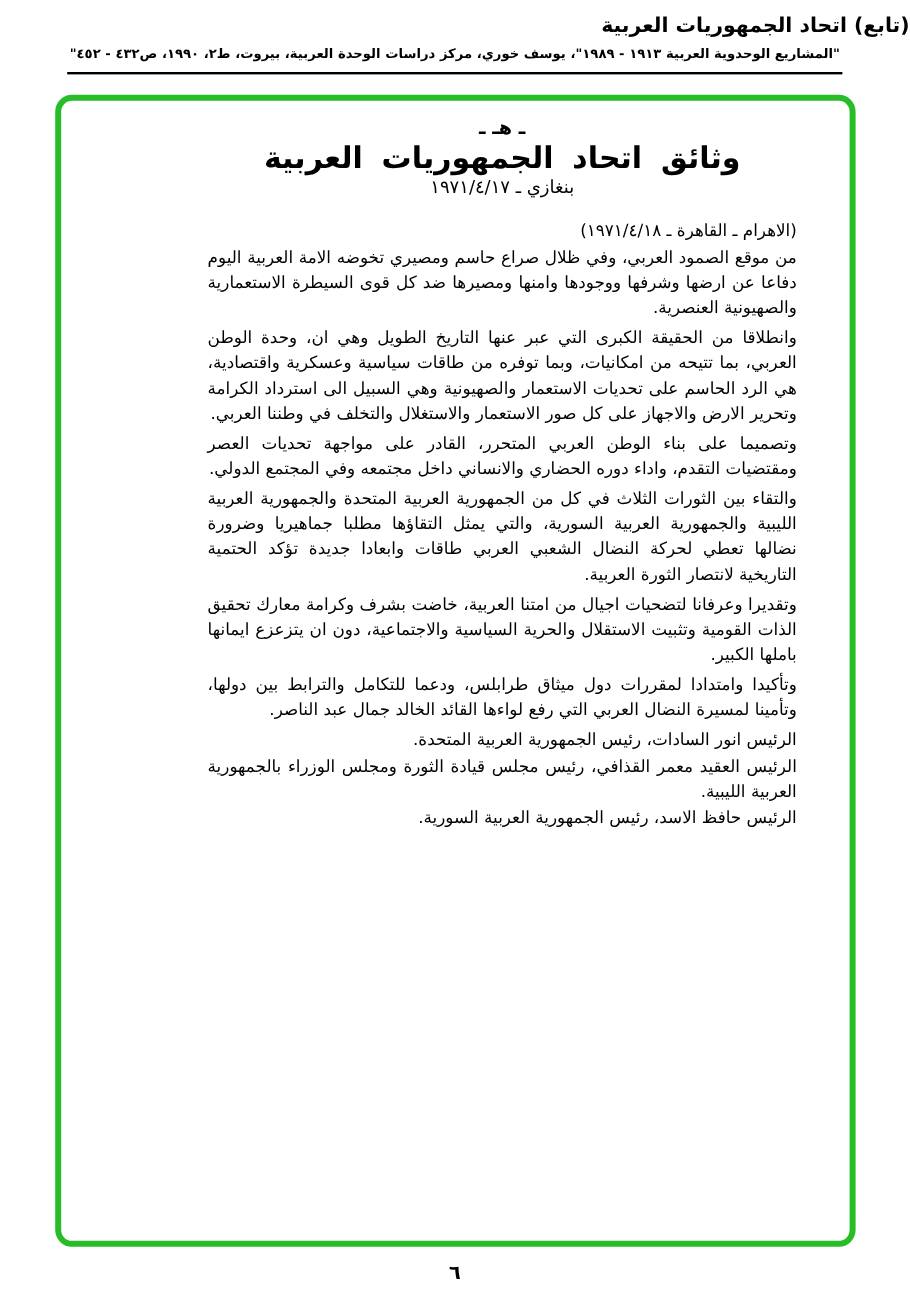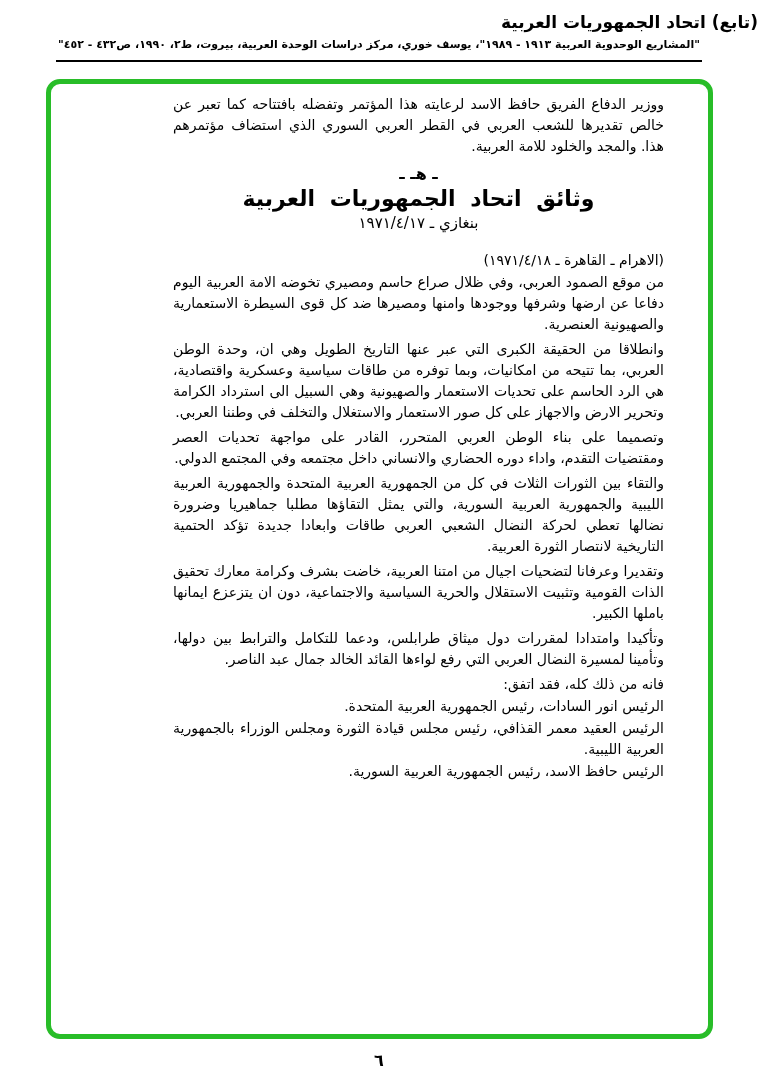--- a/index.html
+++ b/index.html
@@ -62,21 +62,21 @@
   }
   .section-divider {
     text-align: center;
     font-size: 16px;
     font-weight: bold;
     margin: 2px 0 4px 0;
   }
   .doc-title {
     margin: 2px 0 4px 0;
     text-align: center;
-    font-size: 22px;
+    font-size: 25px;
     font-weight: bold;
     word-spacing: 7px;
   }
   .doc-subtitle {
     text-align: center;
     font-size: 15px;
     font-weight: normal;
     margin-bottom: 16px;
   }
   .source-line {
@@ -105,36 +105,34 @@
 
   <header class="page-header">
     <h1 class="header-title">(تابع) اتحاد الجمهوريات العربية</h1>
     <div class="header-citation">"المشاريع الوحدوية العربية ١٩١٣ - ١٩٨٩"، يوسف خوري، مركز دراسات الوحدة العربية، بيروت، ط٢، ١٩٩٠، ص٤٣٢ - ٤٥٢"</div>
     <hr class="header-rule">
   </header>
 
   <div class="green-box">
     <div class="text-column">
 
-      <p class="intro-paragraph">ووزير الدفاع الفريق حافظ الاسد لرعايته هذا المؤتمر وتفضله بافتتاحه كما تعبر عن خالص تقديرها للشعب العربي في القطر العربي السوري الذي استضاف مؤتمرهم هذا. والمجد والخلود للامة العربية.</p>
 
       <div class="section-divider">ـ هـ ـ</div>
 
       <h2 class="doc-title">وثائق اتحاد الجمهوريات العربية</h2>
       <div class="doc-subtitle">بنغازي ـ ١٩٧١/٤/١٧</div>
 
       <p class="source-line">(الاهرام ـ القاهرة ـ ١٩٧١/٤/١٨)</p>
 
       <p>من موقع الصمود العربي، وفي ظلال صراع حاسم ومصيري تخوضه الامة العربية اليوم دفاعا عن ارضها وشرفها ووجودها وامنها ومصيرها ضد كل قوى السيطرة الاستعمارية والصهيونية العنصرية.</p>
       <p>وانطلاقا من الحقيقة الكبرى التي عبر عنها التاريخ الطويل وهي ان، وحدة الوطن العربي، بما تتيحه من امكانيات، وبما توفره من طاقات سياسية وعسكرية واقتصادية، هي الرد الحاسم على تحديات الاستعمار والصهيونية وهي السبيل الى استرداد الكرامة وتحرير الارض والاجهاز على كل صور الاستعمار والاستغلال والتخلف في وطننا العربي.</p>
       <p>وتصميما على بناء الوطن العربي المتحرر، القادر على مواجهة تحديات العصر ومقتضيات التقدم، واداء دوره الحضاري والانساني داخل مجتمعه وفي المجتمع الدولي.</p>
       <p>والتقاء بين الثورات الثلاث في كل من الجمهورية العربية المتحدة والجمهورية العربية الليبية والجمهورية العربية السورية، والتي يمثل التقاؤها مطلبا جماهيريا وضرورة نضالها تعطي لحركة النضال الشعبي العربي طاقات وابعادا جديدة تؤكد الحتمية التاريخية لانتصار الثورة العربية.</p>
       <p>وتقديرا وعرفانا لتضحيات اجيال من امتنا العربية، خاضت بشرف وكرامة معارك تحقيق الذات القومية وتثبيت الاستقلال والحرية السياسية والاجتماعية، دون ان يتزعزع ايمانها باملها الكبير.</p>
       <p>وتأكيدا وامتدادا لمقررات دول ميثاق طرابلس، ودعما للتكامل والترابط بين دولها، وتأمينا لمسيرة النضال العربي التي رفع لواءها القائد الخالد جمال عبد الناصر.</p>
-      <p class="president-line">فانه من ذلك كله، فقد اتفق:</p>
       <p class="president-line">الرئيس انور السادات، رئيس الجمهورية العربية المتحدة.</p>
       <p class="president-line">الرئيس العقيد معمر القذافي، رئيس مجلس قيادة الثورة ومجلس الوزراء بالجمهورية العربية الليبية.</p>
       <p class="president-line">الرئيس حافظ الاسد، رئيس الجمهورية العربية السورية.</p>
 
     </div>
   </div>
 
   <div class="page-number">٦</div>
 
 </div>

